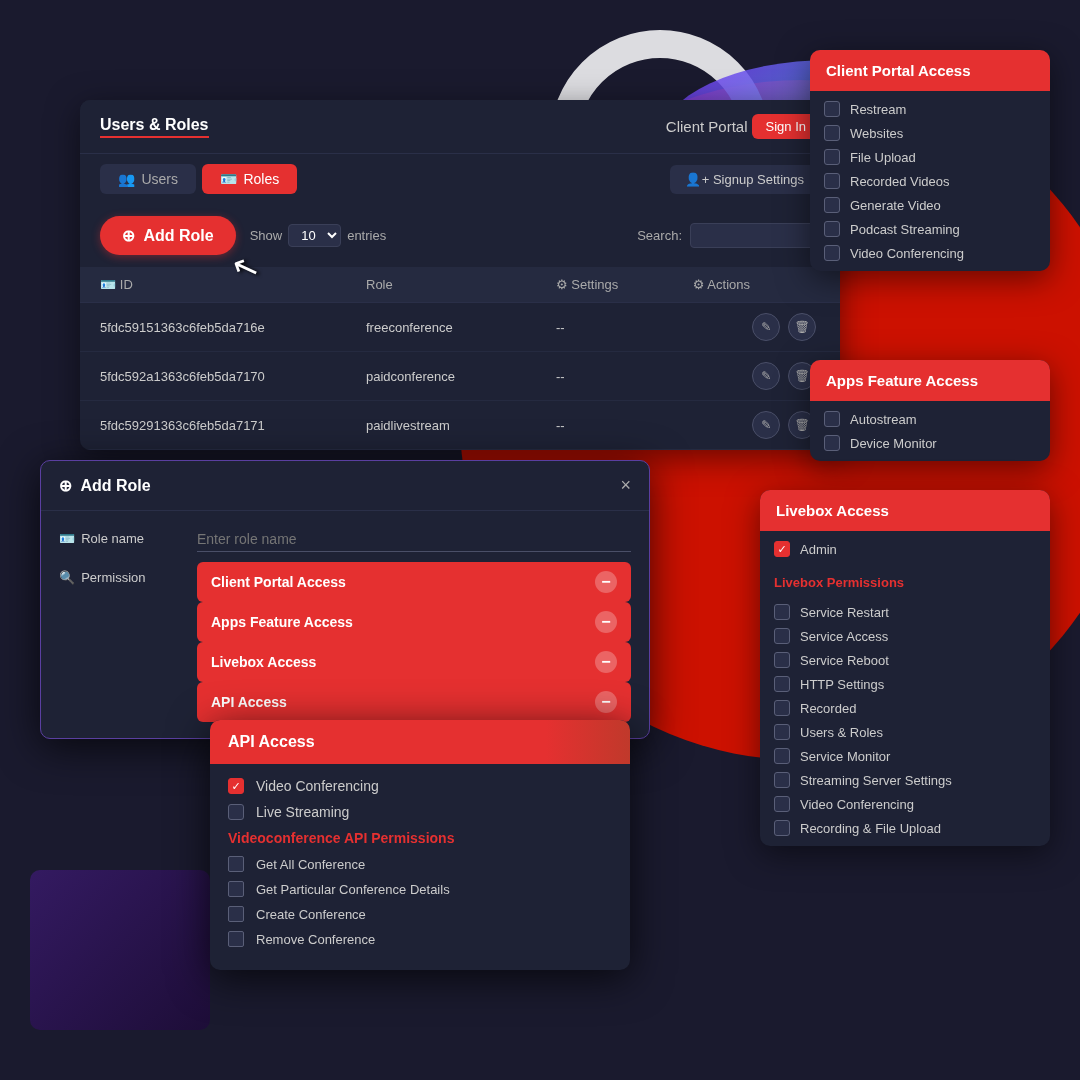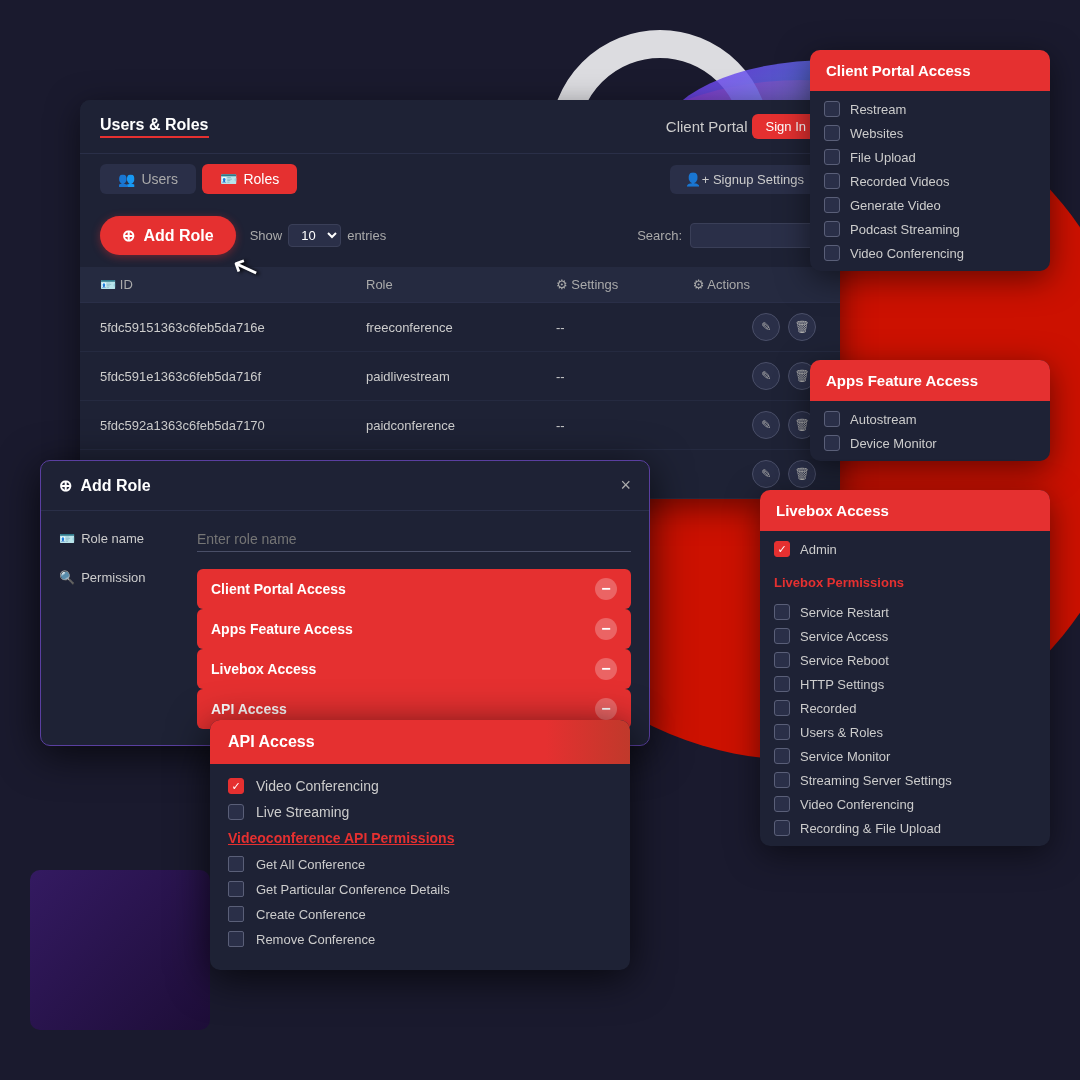--- a/index.html
+++ b/index.html
@@ -305,21 +305,21 @@
       color: #ccc;
       font-size: 13px;
       display: flex;
       align-items: center;
       gap: 6px;
     }
     .modal-inputs {
       flex: 1;
       display: flex;
       flex-direction: column;
-      gap: 17px;
+      gap: 10px;
     }
     .role-name-input {
       background: transparent;
       border: none;
       border-bottom: 1px solid #4a4f68;
       color: #ccc;
       font-size: 14px;
       padding: 4px 0;
       width: 100%;
       outline: none;
@@ -457,21 +457,20 @@
       gap: 12px;
       color: #ccc;
       font-size: 14px;
       margin-bottom: 10px;
     }
     .videoconf-title {
       color: #e53030;
       font-size: 14px;
       font-weight: 700;
       margin: 0 0 10px;
-      text-decoration: underline;
     }
     .api-sub-item {
       display: flex;
       align-items: flex-end;
       gap: 12px;
       color: #ccc;
       font-size: 13px;
       margin-bottom: 9px;
     }
     .checkbox-sq-sm {
@@ -619,29 +618,20 @@
         <tr>
     <td>5fdc59151363c6feb5da716e</td>
     <td>freeconference</td>
     <td>--</td>
     <td style="text-align:right;">
       <span class="action-icon">✎</span>
       <span class="action-icon">🗑</span>
     </td>
   </tr>
         <tr>
-    <td>5fdc591e1363c6feb5da716f</td>
-    <td>paidlivestream</td>
-    <td>--</td>
-    <td style="text-align:right;">
-      <span class="action-icon">✎</span>
-      <span class="action-icon">🗑</span>
-    </td>
-  </tr>
-        <tr>
     <td>5fdc592a1363c6feb5da7170</td>
     <td>paidconference</td>
     <td>--</td>
     <td style="text-align:right;">
       <span class="action-icon">✎</span>
       <span class="action-icon">🗑</span>
     </td>
   </tr>
         <tr>
     <td>5fdc59291363c6feb5da7171</td>

